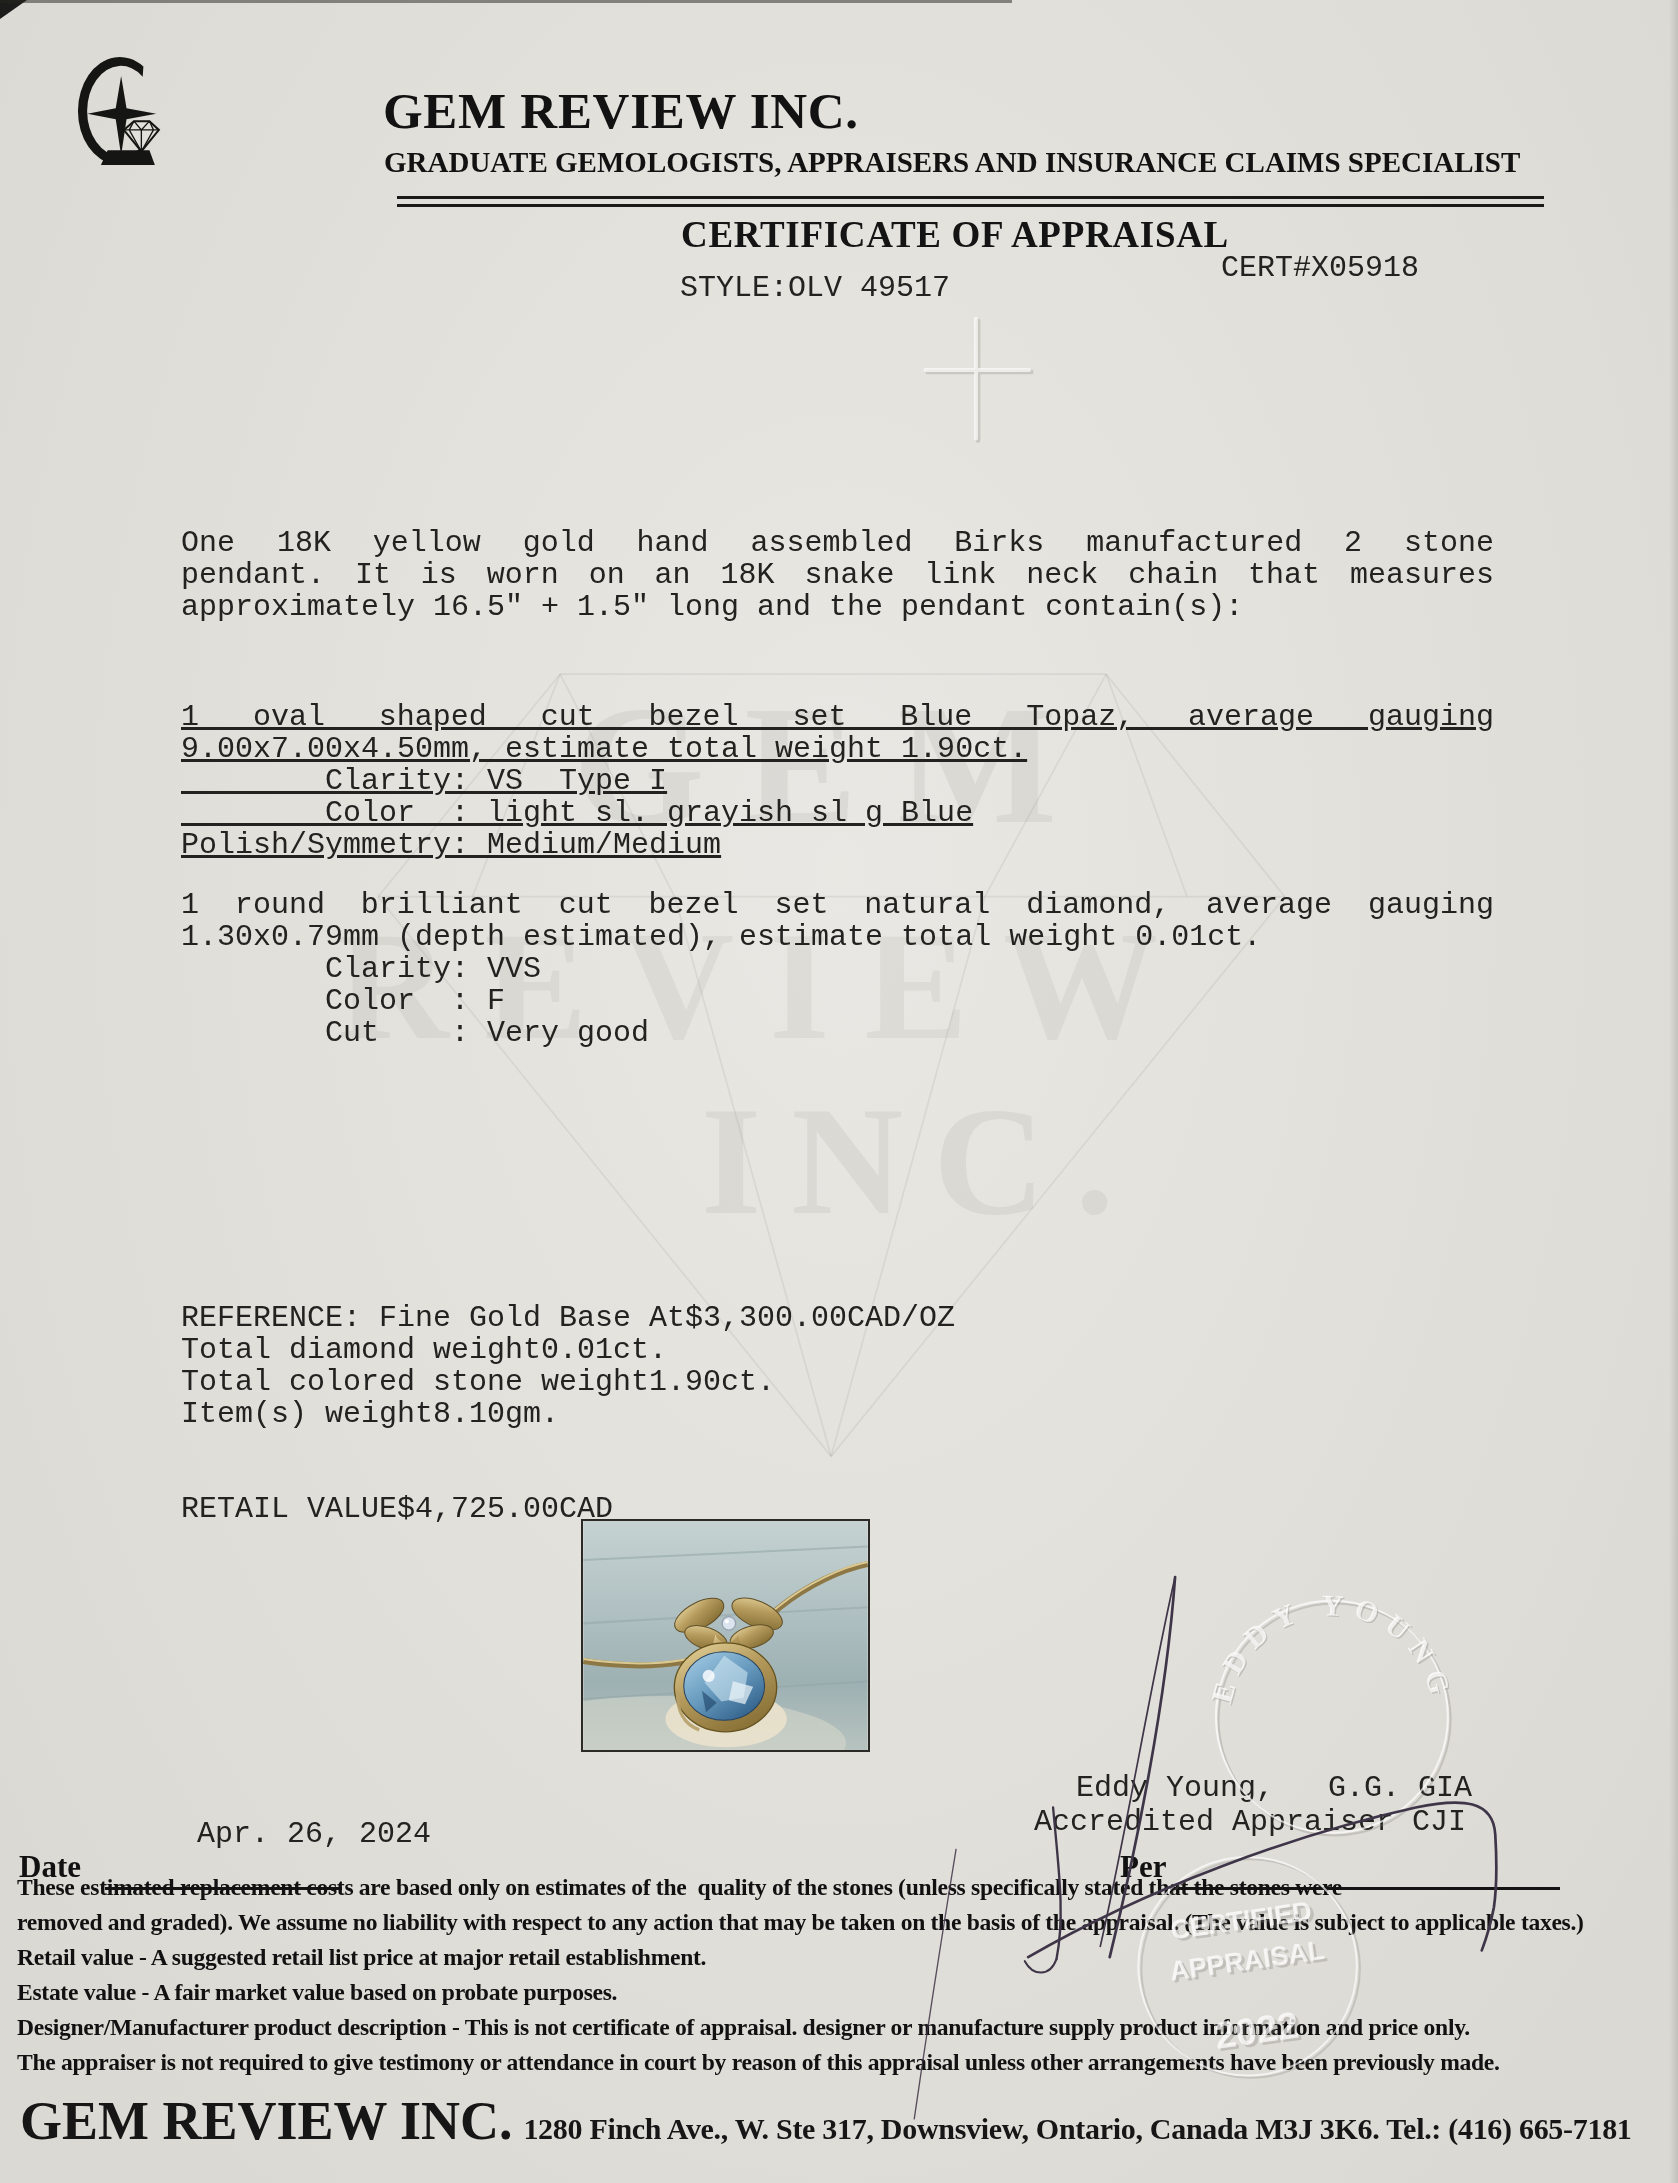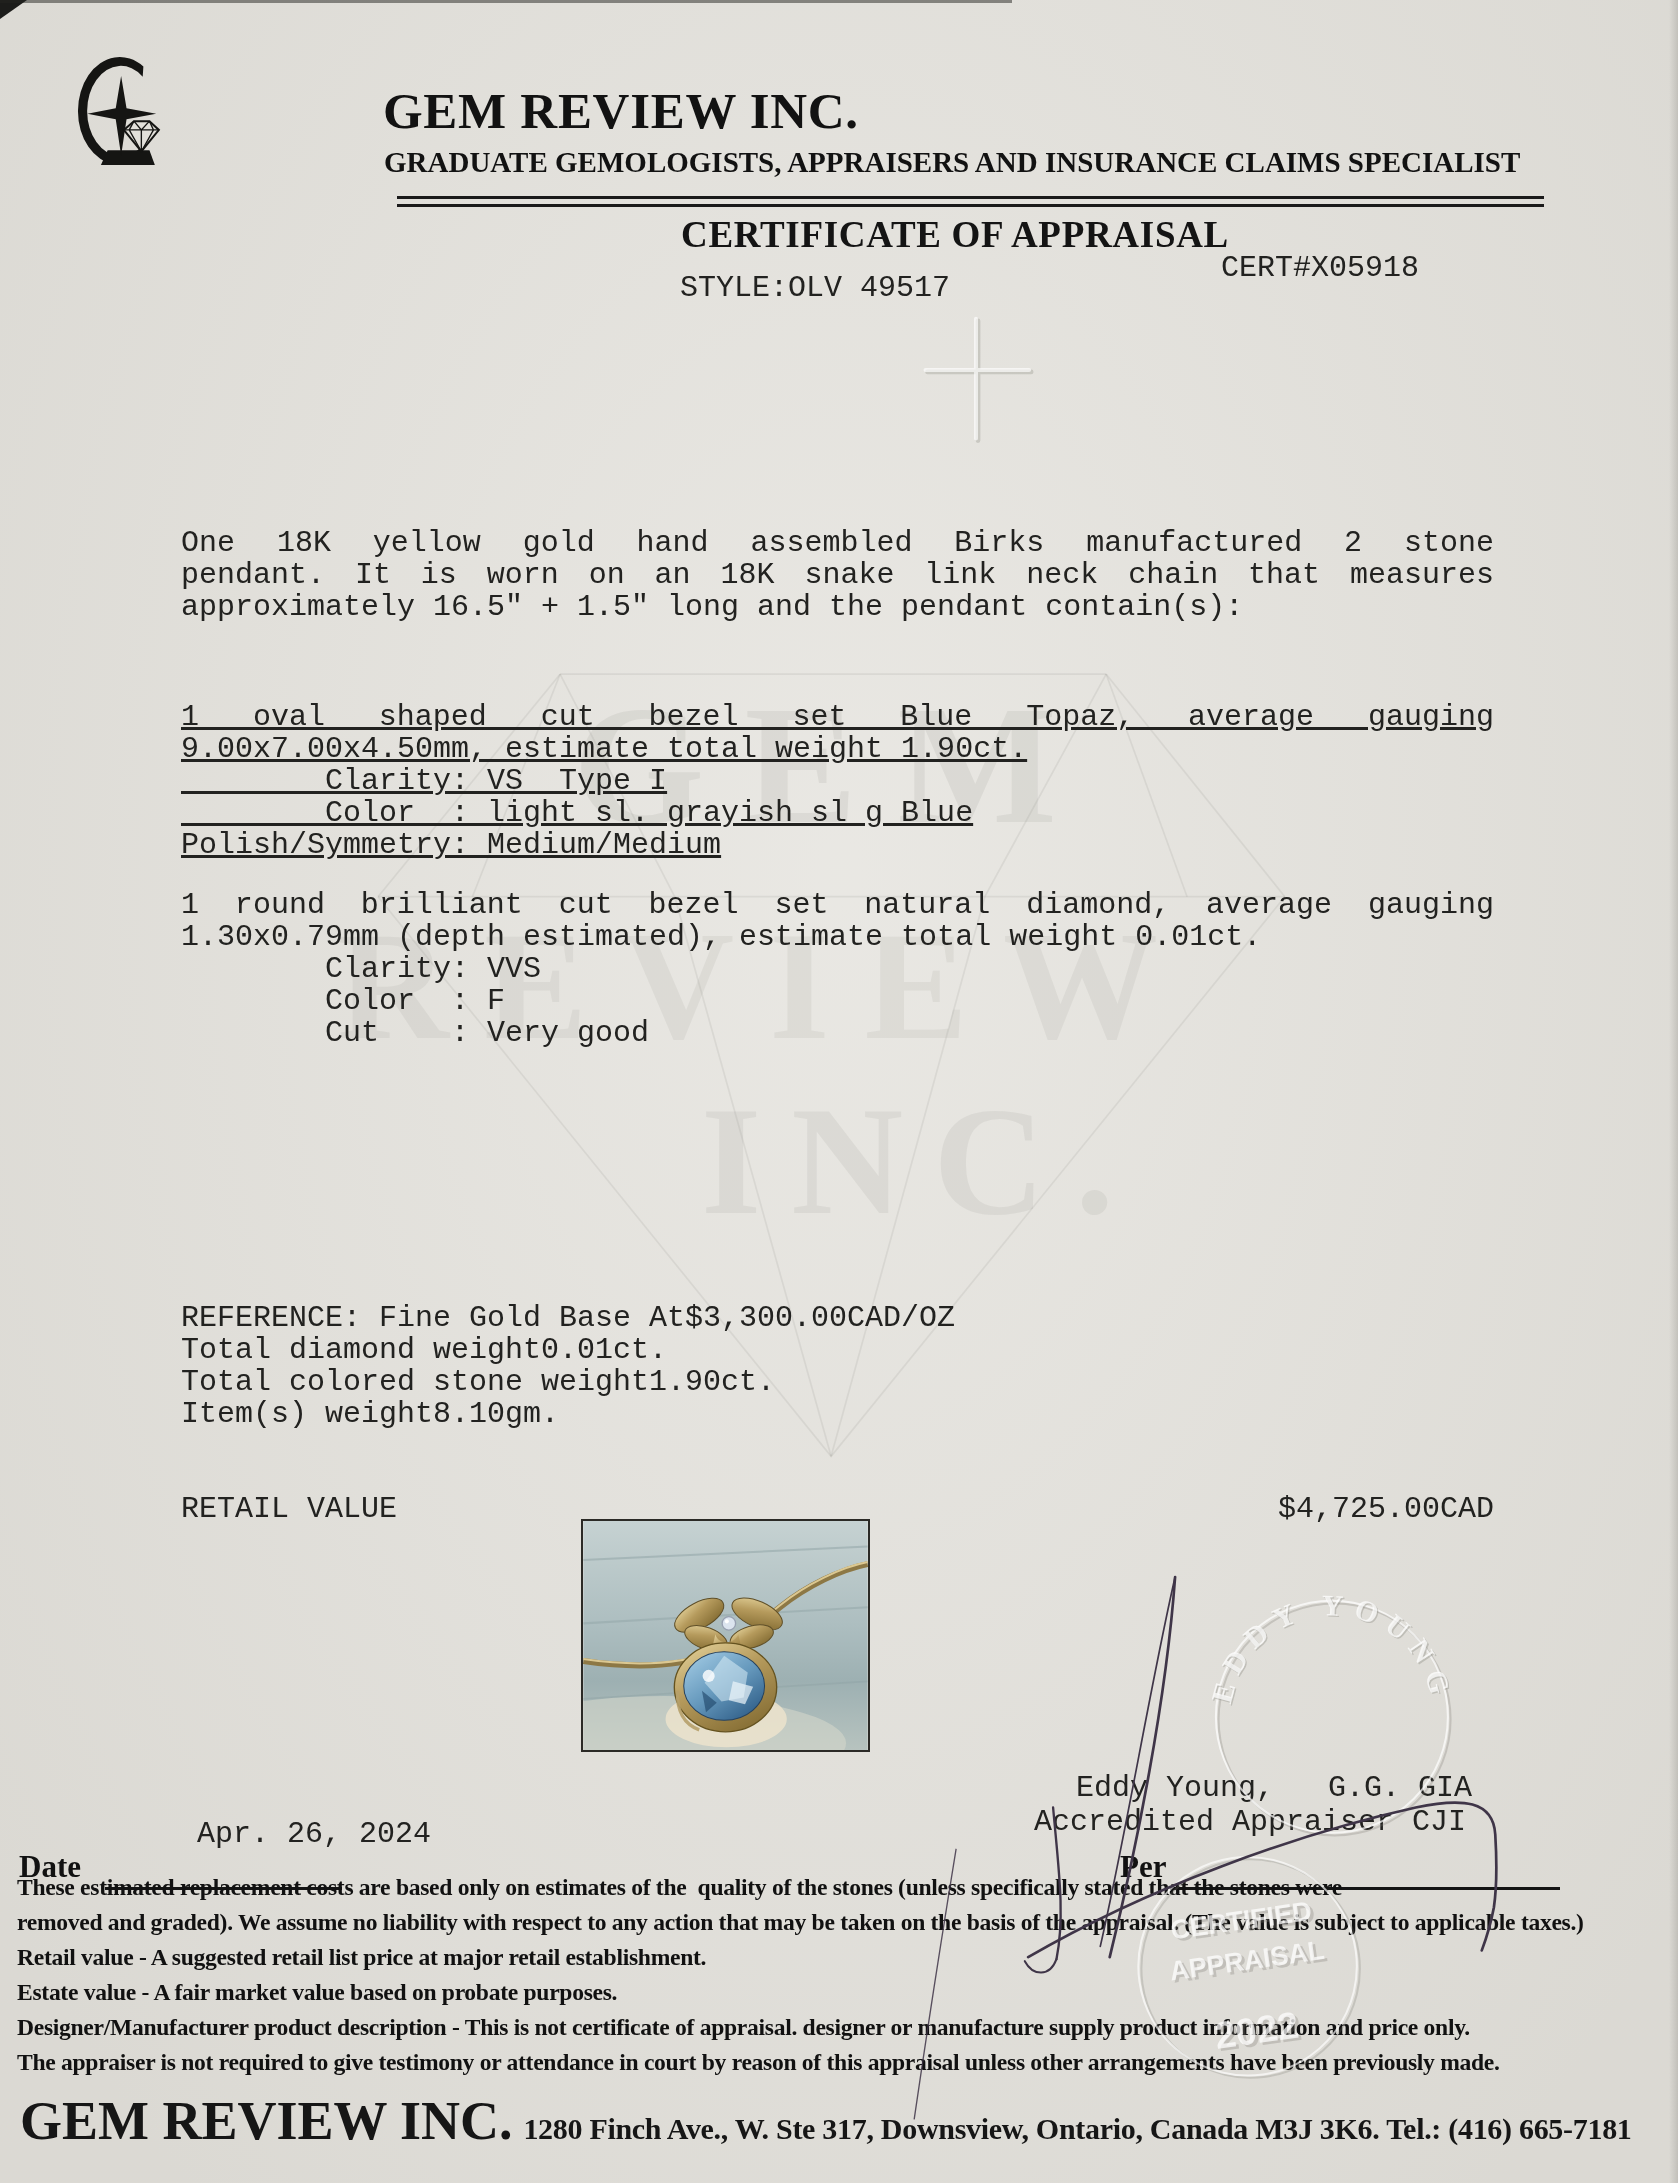--- a/index.html
+++ b/index.html
@@ -17,21 +17,21 @@
   .company-title { font-size:51px; font-weight:700; letter-spacing:0.7px; color:#121212; }
   .tagline { font-size:29px; font-weight:700; letter-spacing:0px; color:#121212; white-space:nowrap; }
   .rule { background:#1a1a1a; }
   .cert-title { font-size:37px; font-weight:700; letter-spacing:0.7px; color:#141414; white-space:nowrap; }
   
   .mono { font-family:"Liberation Mono","DejaVu Sans Mono",monospace; font-size:30px; color:#222220; }
   .mline { height:32px; line-height:32px; white-space:pre; }
   .just  { text-align:justify; white-space:normal; overflow:hidden; }
   .just::after { content:""; display:inline-block; width:100%; height:0; }
   .vrow { display:flex; justify-content:flex-start; height:32px; line-height:32px; }
-  .retail-row { display:flex; justify-content:space-between; }
+  .retail-row { display:flex; justify-content:flex-start; }
   
   .wm { font-weight:700; color:rgba(150,148,140,0.15); letter-spacing:40px; z-index:1; user-select:none; }
   
   .dline { font-size:23.6px; font-weight:700; letter-spacing:-0.3px; line-height:35px; white-space:pre; color:#111; }
   .siglabel { font-size:31px; font-weight:700; color:#111; }
   .sigline { height:3.4px; background:#141414; }
   .addr-company { font-size:54px; font-weight:700; letter-spacing:0px; }
   .addr-rest { font-size:30px; font-weight:700; margin-left:10.8px; letter-spacing:-0.3px; }
   .z2 { z-index:2; } .z3 { z-index:3; } .z4 { z-index:4; }
   svg { display:block; }

